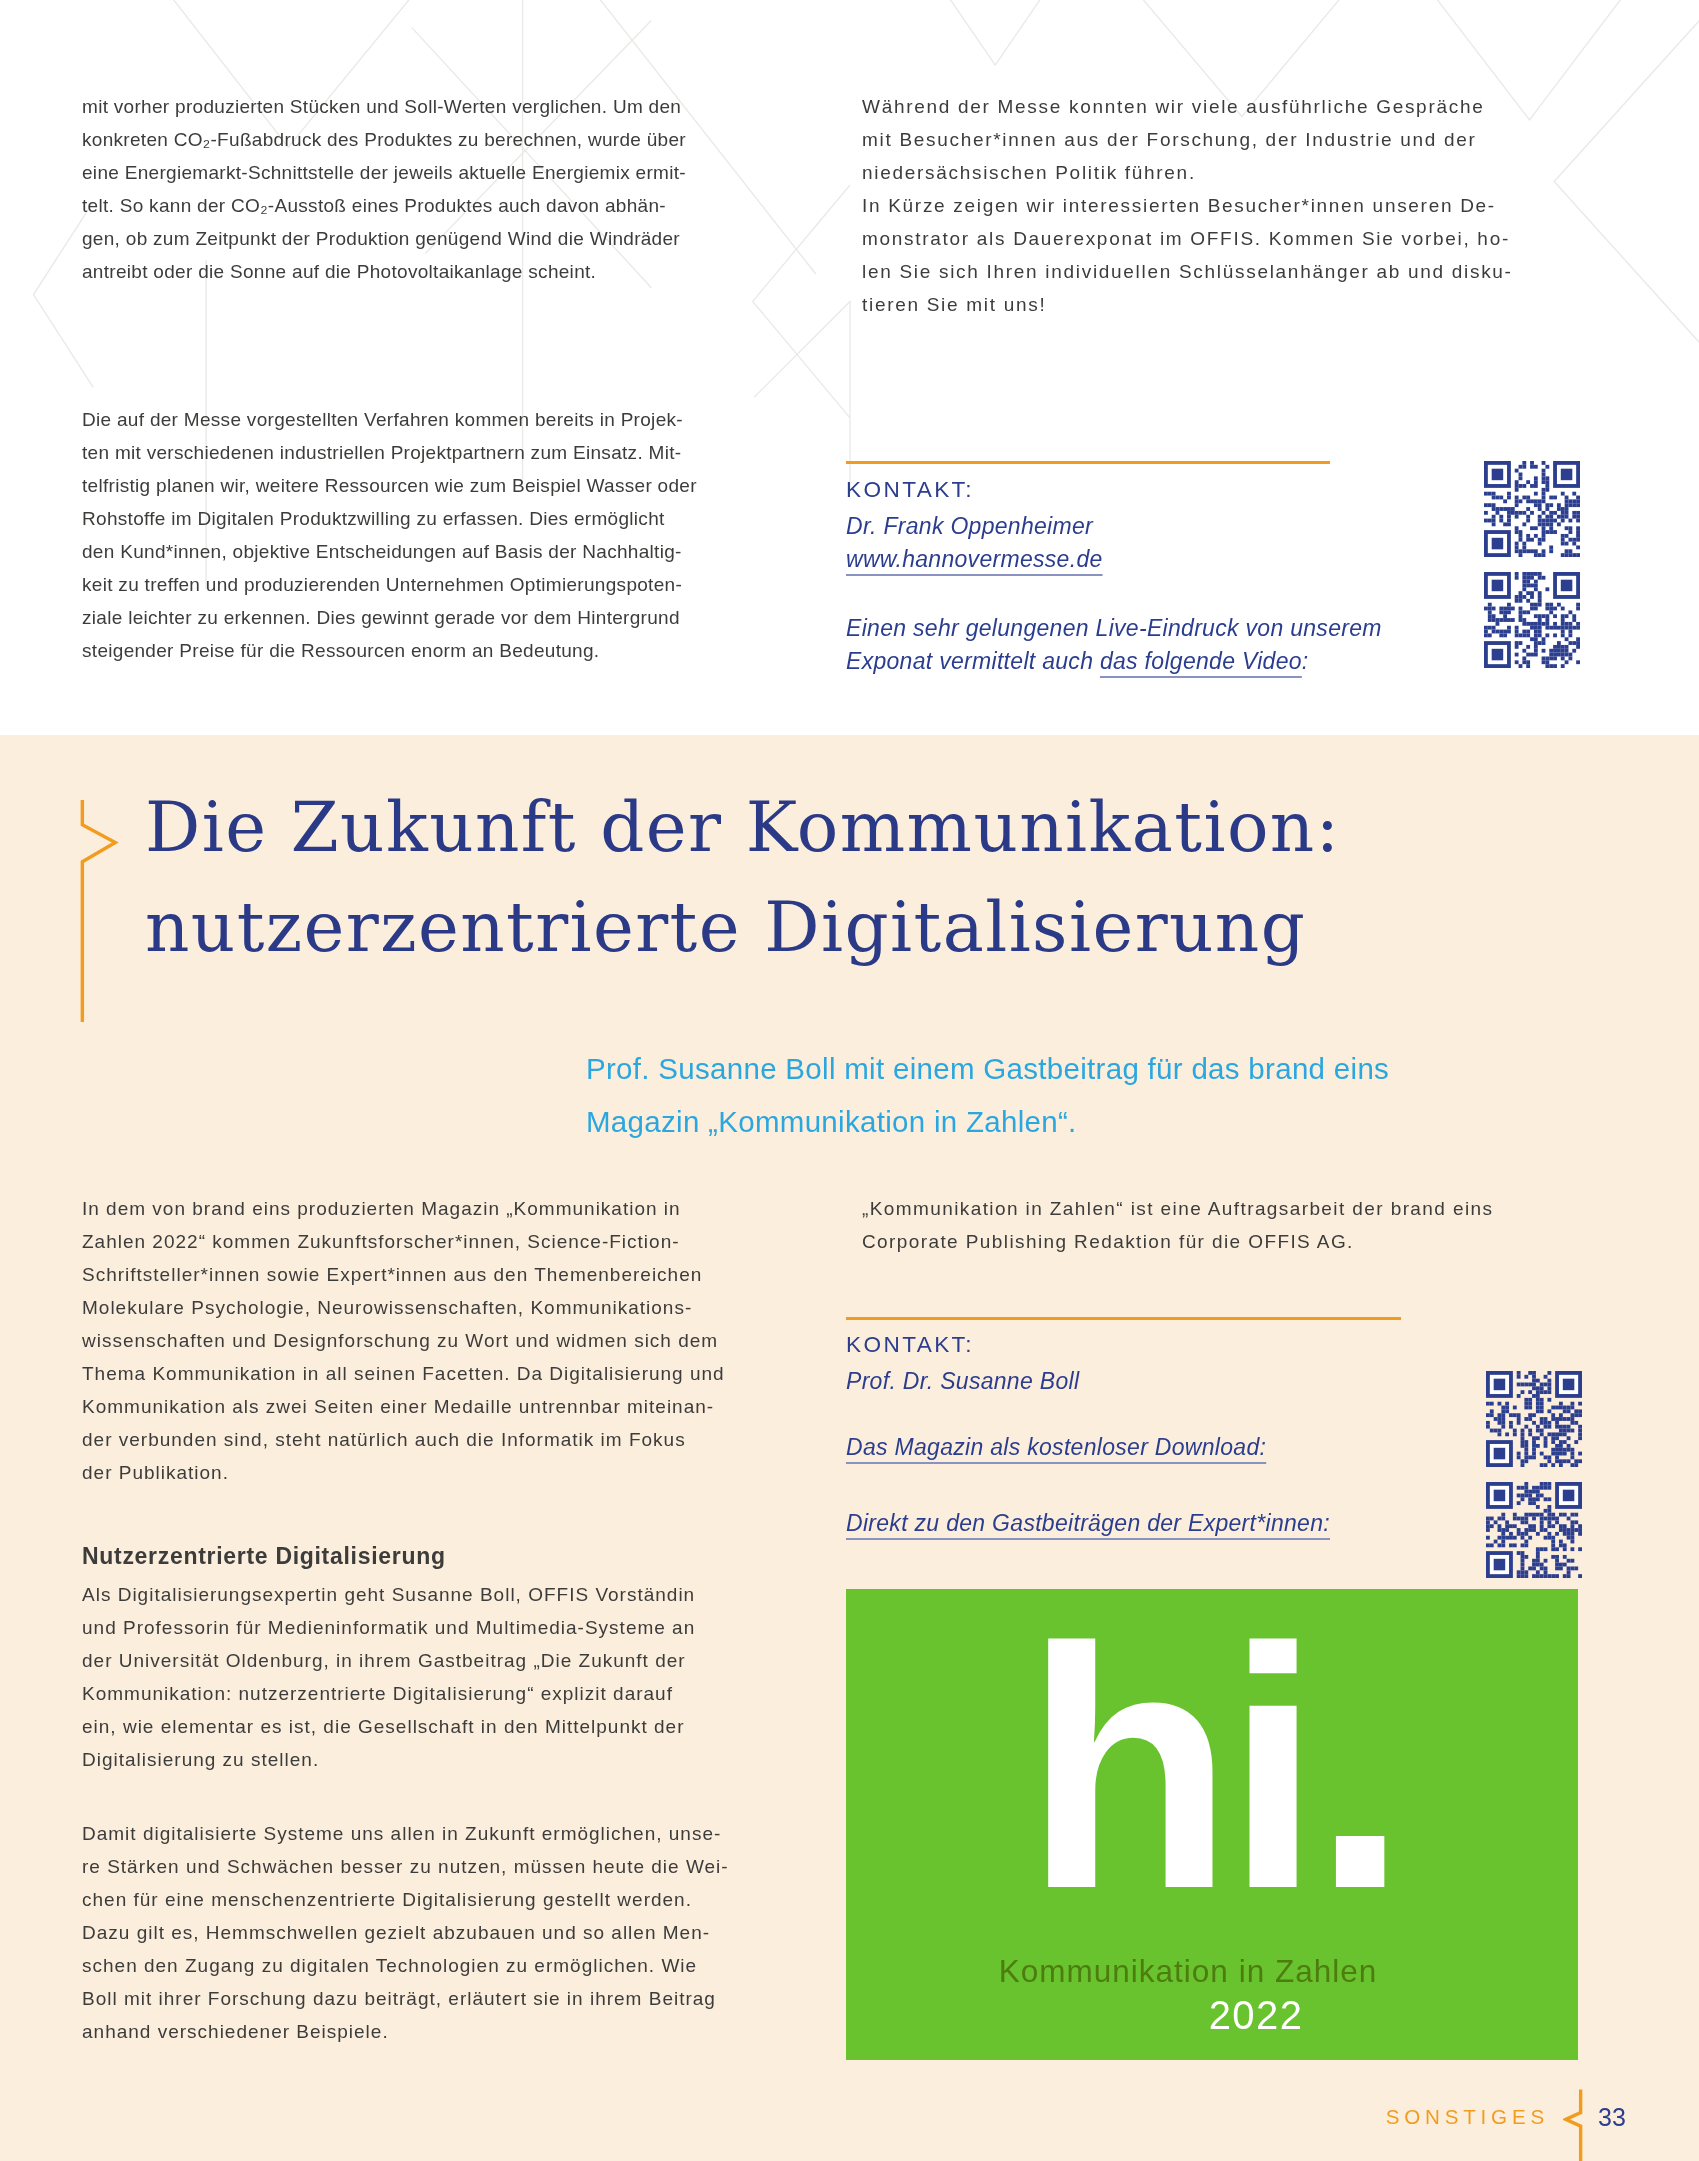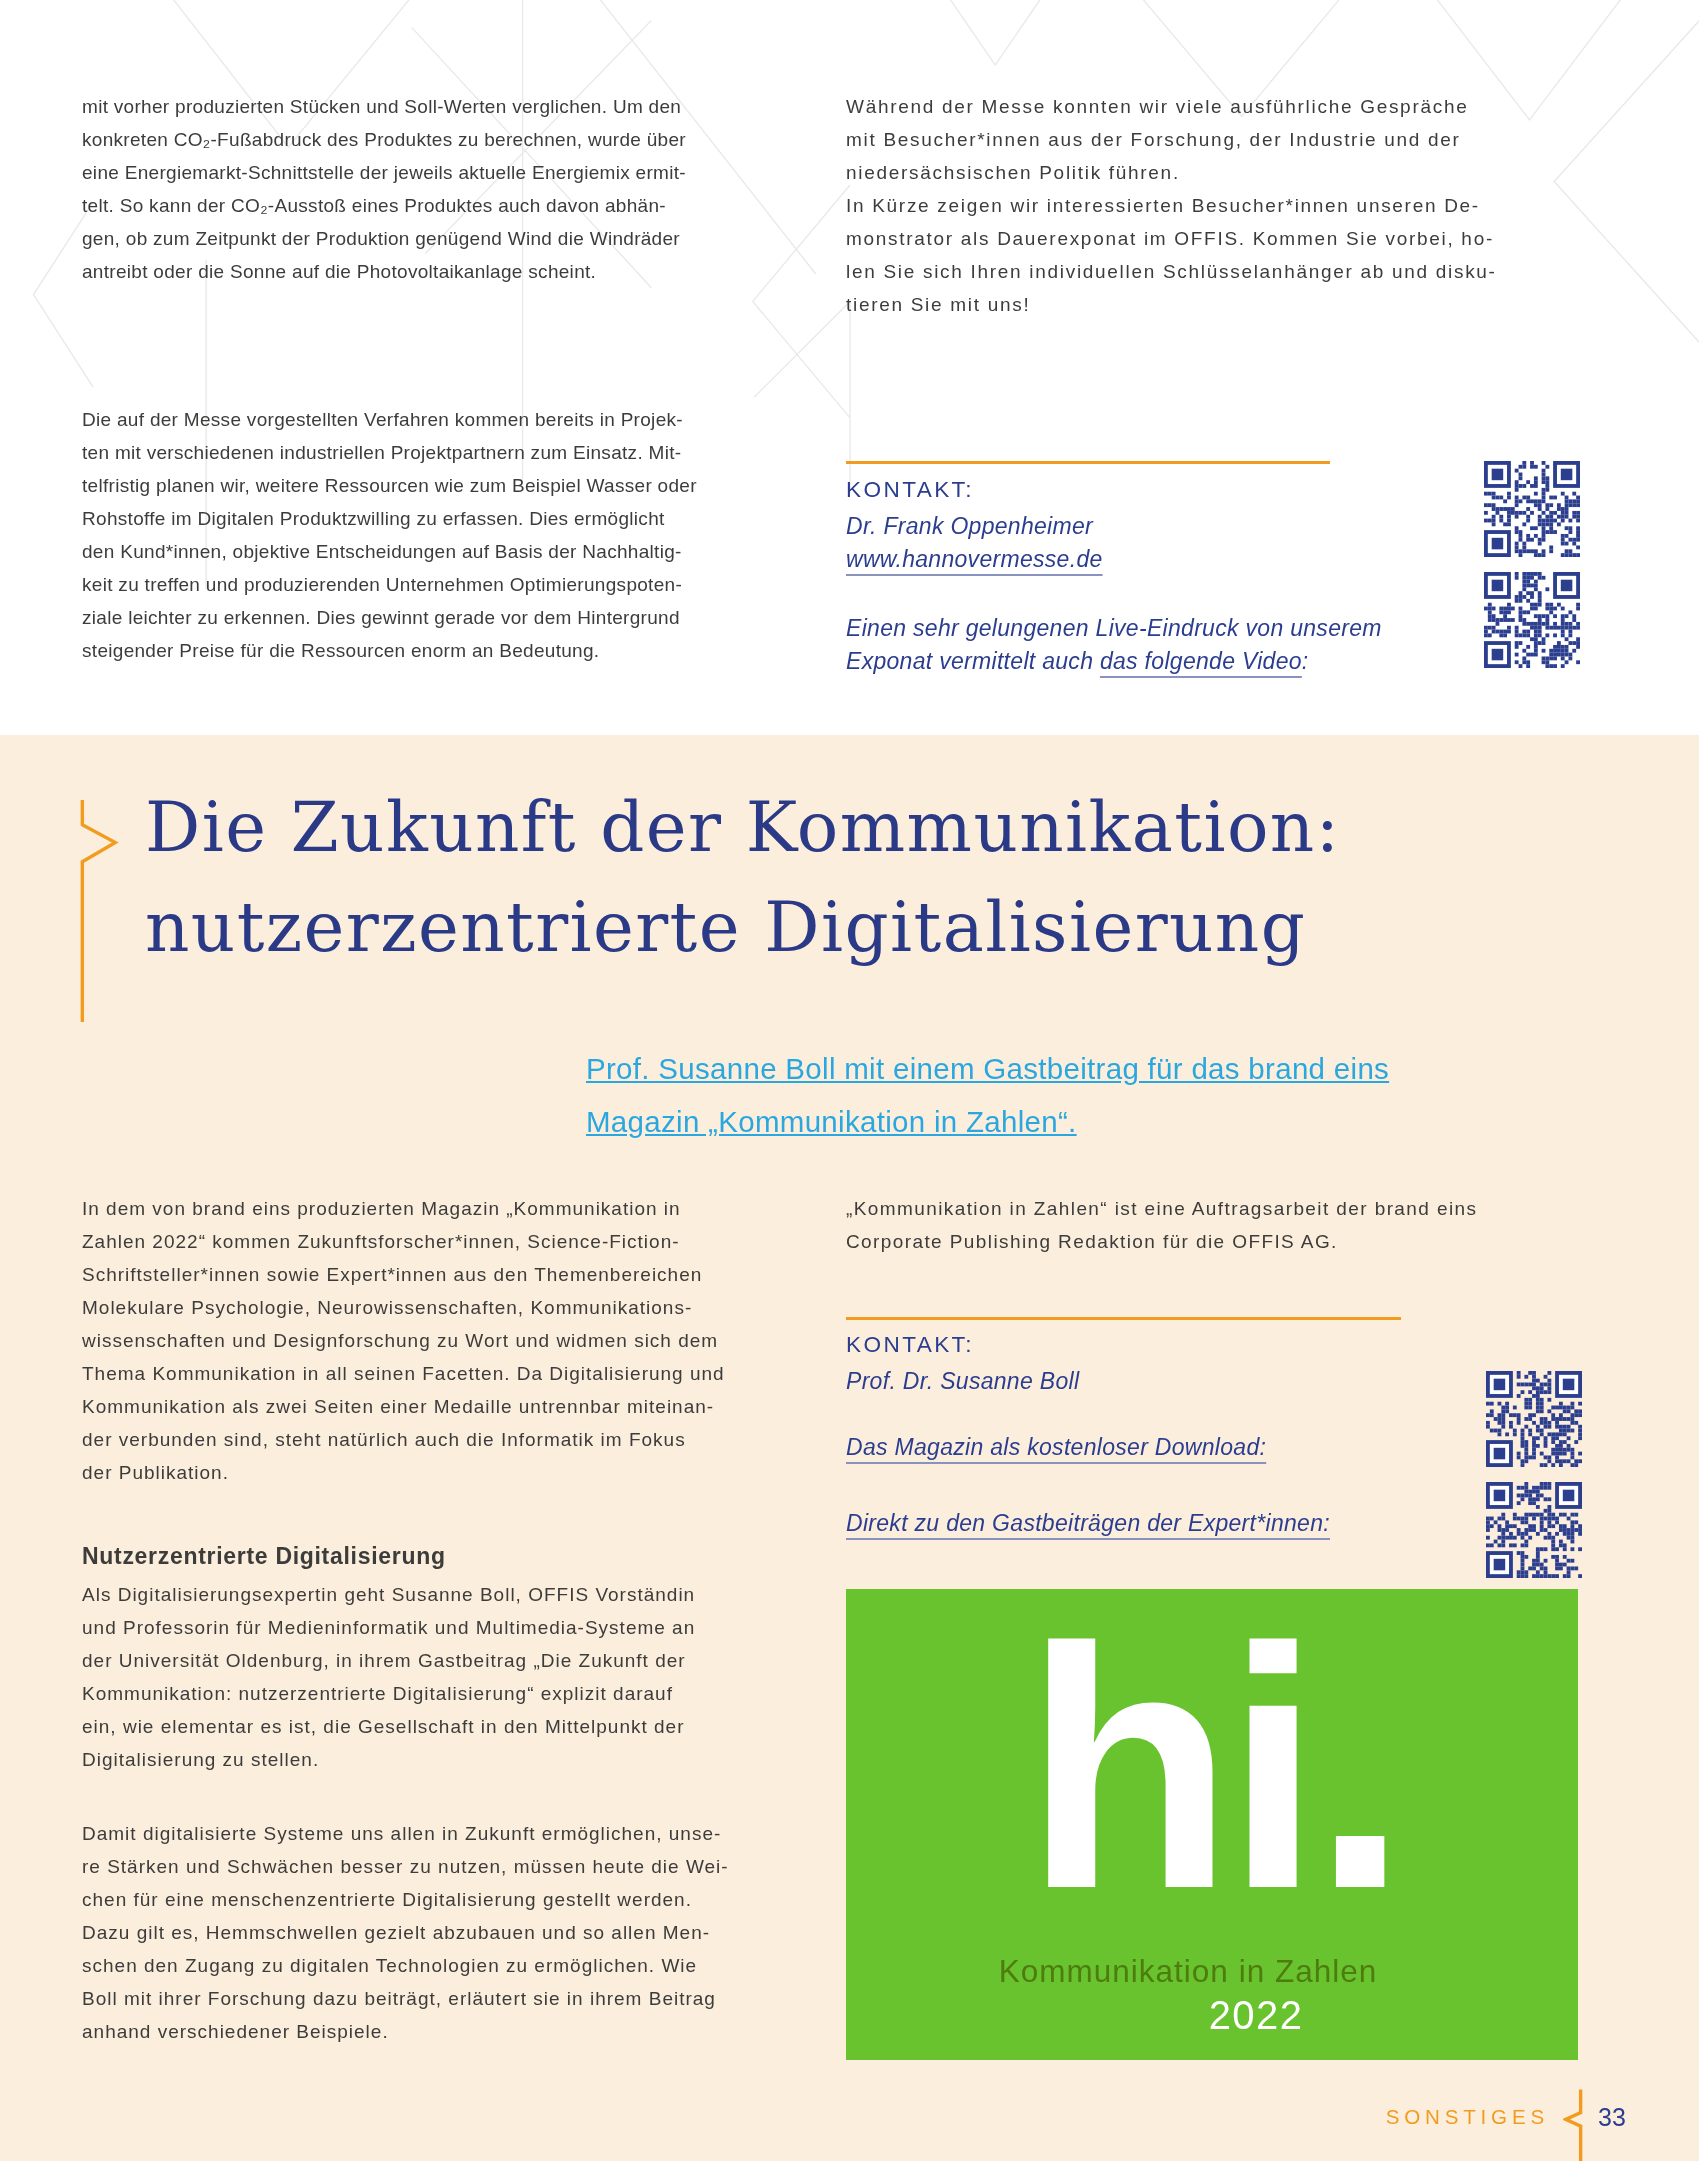--- a/index.html
+++ b/index.html
@@ -1,21 +1,21 @@
 <!DOCTYPE html>
 <html style="font-size:11px"><head>
 <meta charset="utf-8">
 <style>
   html,body{margin:0;padding:0;}
   body{width:1700px;height:2161px;position:relative;background:#ffffff;font-family:"Liberation Sans",sans-serif;}
   #page{position:absolute;inset:0;overflow:hidden;}
 
   .abs{position:absolute;}
   .para{font-size:19px;line-height:33px;color:#3C3C3B;white-space:pre-line;letter-spacing:0.3px;}
-  .para-wide{letter-spacing:1.7px;}
+  .para-wide{letter-spacing:1.7px;margin-left:16px;}
   .para-mid{letter-spacing:1px;}
 
   .rule{height:2.7px;background:#F29C1F;}
 
   .kontakt-label{font-size:22.6px;letter-spacing:2.4px;color:#2B3D8F;}
   .contact-name{font-size:23px;font-style:italic;color:#2B3D8F;letter-spacing:0.3px;}
   .contact-link{font-size:23px;font-style:italic;color:#2B3D8F;letter-spacing:0.3px;
     text-decoration:underline;text-decoration-thickness:1.7px;text-underline-offset:6.9px;text-decoration-color:#8a93c0;}
   .video-note{font-size:23px;font-style:italic;color:#2B3D8F;line-height:33px;white-space:pre-line;letter-spacing:0.3px;}
   .video-note .u{text-decoration:underline;text-decoration-thickness:1.7px;text-underline-offset:6.9px;text-decoration-color:#8a93c0;}
@@ -540,21 +540,21 @@
 
   <div class="abs cream" style="left:0;top:735px;width:1700px;height:1426px;"></div>
 
   <svg class="abs" style="left:65px;top:800px;" width="58" height="222" viewBox="0 0 84 324">
     <polyline points="25,0 25,36 73,62 25,90 25,324" fill="none" stroke="#F29C1F" stroke-width="5"></polyline>
   </svg>
 
   <div class="abs headline" style="left:145px;top:777px;width:1439px;">Die Zukunft der Kommunikation:
 nutzerzentrierte Digitalisierung</div>
 
-  <div class="abs subtitle" style="left:586px;top:1042px;width:994px;text-decoration:underline;">Prof. Susanne Boll mit einem Gastbeitrag für das brand eins
+  <div class="abs subtitle" style="left:586px;top:1042px;width:994px;">Prof. Susanne Boll mit einem Gastbeitrag für das brand eins
 Magazin „Kommunikation in Zahlen“.</div>
 
   <div class="abs para para-mid" style="left:82px;top:1192px;width:761px;">In dem von brand eins produzierten Magazin „Kommunikation in
 Zahlen 2022“ kommen Zukunftsforscher*innen, Science-Fiction-
 Schriftsteller*innen sowie Expert*innen aus den Themenbereichen
 Molekulare Psychologie, Neurowissenschaften, Kommunikations-
 wissenschaften und Designforschung zu Wort und widmen sich dem
 Thema Kommunikation in all seinen Facetten. Da Digitalisierung und
 Kommunikation als zwei Seiten einer Medaille untrennbar miteinan-
 der verbunden sind, steht natürlich auch die Informatik im Fokus

